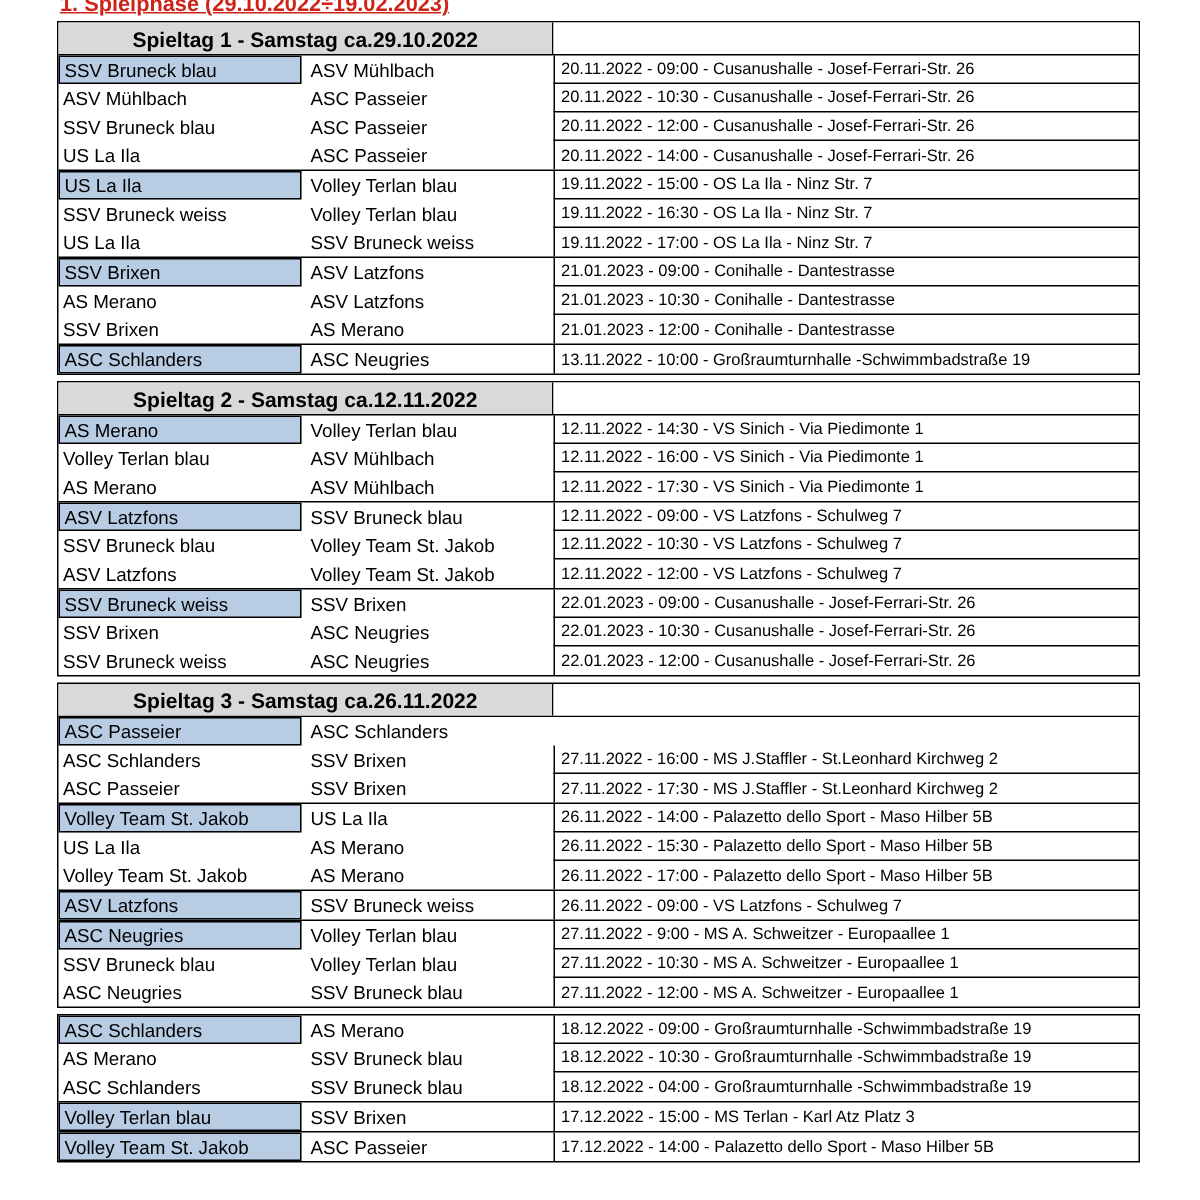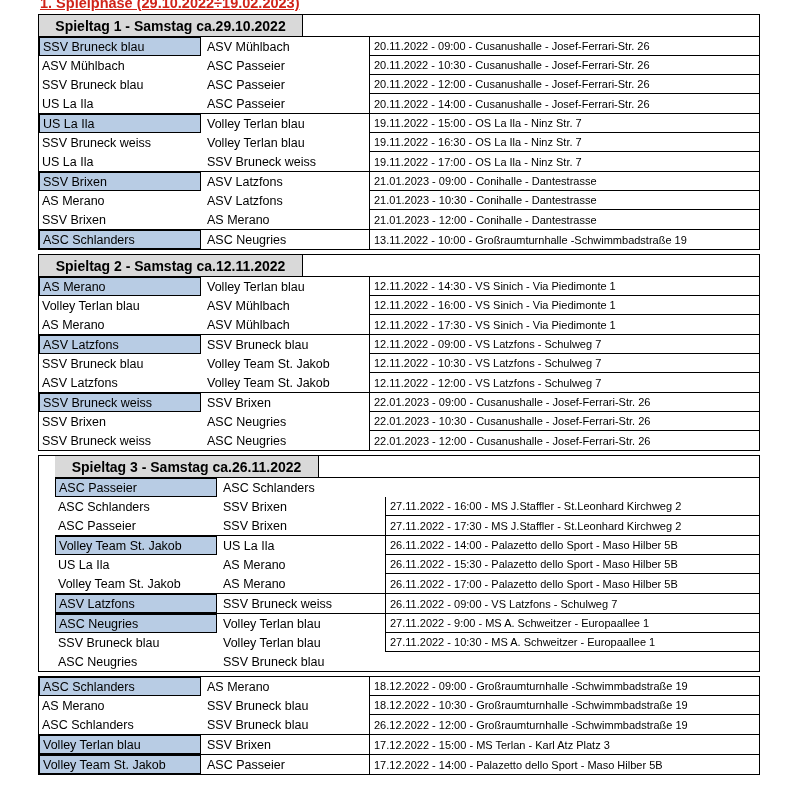--- a/index.html
+++ b/index.html
@@ -24,30 +24,30 @@
   .table {
     width: 722px;
     box-sizing: border-box;
     border: 1.6px solid var(--border, #000);
     background: #fff;
     margin-top: 1px;
   }
   .table + .table { margin-top: 4px; }
   .t-gap-1 { margin-top: 1px; }
   .t-gap-2 { margin-top: 8px; }
-  .t-gap-3 { margin-top: 9px; padding-left: 16px; }
+  .t-gap-3 { margin-top: 9px; }
   .t-gap-4 { margin-top: 11px; }
 
   .header-row {
     display: flex;
     height: 21px;
     border-bottom: 1.6px solid var(--border, #000);
   }
   .header-cell {
-    width: 264px;
+    width: 330px;
     box-sizing: border-box;
     background: var(--hdr-gray, #d9d9d9);
     border-right: 1.6px solid var(--border, #000);
     font-weight: bold;
     font-size: 14px;
     display: flex;
     align-items: center;
     justify-content: center;
     white-space: nowrap;
   }
@@ -267,41 +267,42 @@
               <div class="cell info">27.11.2022 - 9:00 - MS A. Schweitzer - Europaallee 1</div>
             </div>
             <div class="row">
               <div class="cell home">SSV Bruneck blau</div>
               <div class="cell away">Volley Terlan blau</div>
               <div class="cell info">27.11.2022 - 10:30 - MS A. Schweitzer - Europaallee 1</div>
             </div>
             <div class="row">
               <div class="cell home">ASC Neugries</div>
               <div class="cell away">SSV Bruneck blau</div>
+              <div class="cell info">27.11.2022 - 12:00 - MS A. Schweitzer - Europaallee 1</div>
             </div>
           </div>
         </div>
       </div>
       <div class="table t-gap-4">
         <div class="body-rows">
           <div class="group">
             <div class="row">
               <div class="cell home hl">ASC Schlanders</div>
               <div class="cell away">AS Merano</div>
               <div class="cell info">18.12.2022 - 09:00 - Großraumturnhalle -Schwimmbadstraße 19</div>
             </div>
             <div class="row">
               <div class="cell home">AS Merano</div>
               <div class="cell away">SSV Bruneck blau</div>
               <div class="cell info">18.12.2022 - 10:30 - Großraumturnhalle -Schwimmbadstraße 19</div>
             </div>
             <div class="row">
               <div class="cell home">ASC Schlanders</div>
               <div class="cell away">SSV Bruneck blau</div>
-              <div class="cell info">26.12.2022 - 12:00 - Großraumturnhalle -Schwimmbadstraße 19</div>
+              <div class="cell info">18.12.2022 - 04:00 - Großraumturnhalle -Schwimmbadstraße 19</div>
             </div>
           </div>
           <div class="group">
             <div class="row">
               <div class="cell home hl">Volley Terlan blau</div>
               <div class="cell away">SSV Brixen</div>
               <div class="cell info">17.12.2022 - 15:00 - MS Terlan - Karl Atz Platz 3</div>
             </div>
           </div>
           <div class="group">

